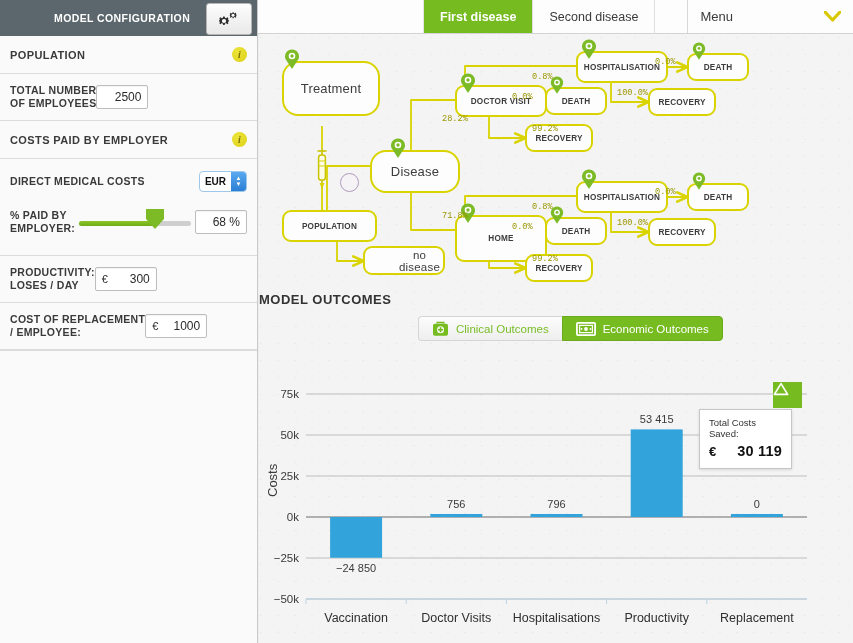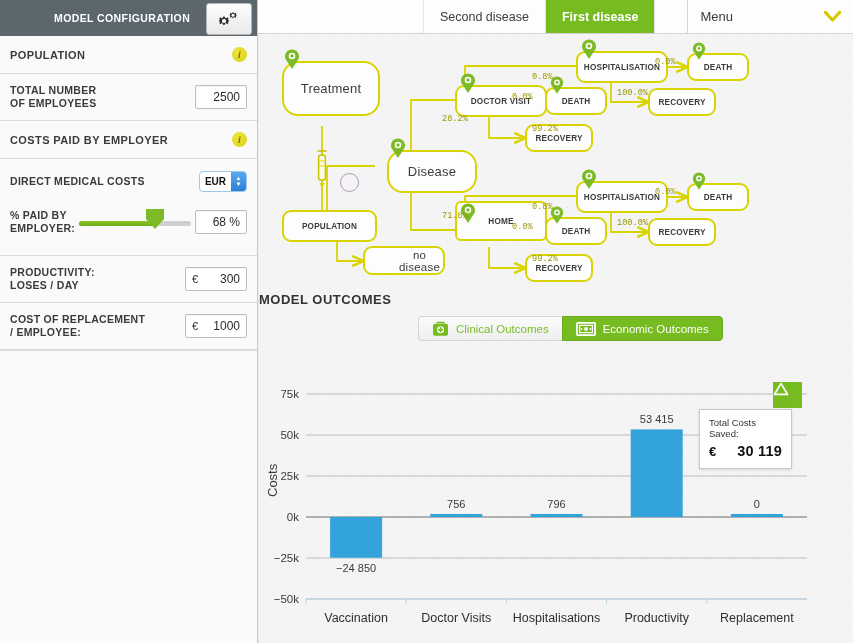--- a/index.html
+++ b/index.html
@@ -36,21 +36,21 @@
   .sect.hdr{height:38px;display:flex;align-items:center;justify-content:space-between;}
   .sect.hdr .lbl{font-size:11px;font-weight:bold;color:#3a3a3a;letter-spacing:.4px;}
   .info-i{
     width:15px;height:15px;border-radius:50%;
     background:radial-gradient(circle at 35% 30%,#ece43a,#ddd015);
     color:#7a7200;font-size:10px;font-weight:bold;font-style:italic;
     display:flex;align-items:center;justify-content:center;cursor:pointer;
     font-family:"Liberation Serif",serif;
   }
   .sect.row{
-    min-height:47px;display:flex;align-items:center;justify-content:space-between;
+    min-height:47px;display:flex;align-items:center;justify-content:flex-start;
   }
   .sect .rlabel{font-size:10.5px;font-weight:bold;color:#3a3a3a;line-height:13px;letter-spacing:.3px;}
   .numbox{
     width:52px;height:24px;background:#fff;border:1px solid #bdbdbd;border-radius:2px;
     font-size:12px;color:#2a2a2a;display:flex;align-items:center;justify-content:flex-end;
     padding-right:6px;box-sizing:border-box;cursor:text;
     box-shadow:inset 0 1px 1px rgba(0,0,0,.05);
   }
   .curbox{
     width:62px;height:24px;background:#fff;border:1px solid #bdbdbd;border-radius:2px;
@@ -262,22 +262,22 @@
         <span class="sym">€</span>
         <span>1000</span>
       </div>
     </div>
 
     <div style="height:1px;background:#dcdcdc;"></div>
   </div>
 
   <div id="topbar">
     <div class="tbspacer"></div>
+    <div class="ttab active">First disease</div>
     <div class="ttab inactive">Second disease</div>
-    <div class="ttab active">First disease</div>
     <div class="menu-btn">
       <span class="ml">Menu</span>
       <svg width="17" height="11" viewBox="0 0 17 11">
         <path d="M1 1 L8.5 9 L16 1" stroke="#d8c800" stroke-width="3.2" fill="none" stroke-linecap="round" stroke-linejoin="round"></path>
       </svg>
     </div>
   </div>
 
   <div id="main">
 
@@ -346,21 +346,21 @@
 
       <div class="node small" style="left:23px;top:176px;width:95px;height:32px;">
         <span class="ntx">POPULATION</span>
       </div>
       <div class="circ-badge" style="left:81px;top:139px;"></div>
 
       <div class="node" style="left:104px;top:212px;width:82px;height:29px;">
         <span class="ntx" style="font-size:11.5px;margin-left:31px;">no disease</span>
       </div>
 
-      <div class="node med big" style="left:128px;top:116px;width:90px;height:43px;">
+      <div class="node med big" style="left:111px;top:116px;width:90px;height:43px;">
         <span class="ntx">Disease</span>
       </div>
       <div class="pin" style="left:131px;top:103px;">
         <svg width="16" height="22" viewBox="0 0 16 22">
             <path d="M8 21 L1.5 11 A7 7 0 1 1 14.5 11 Z" fill="#7cbb26"></path>
             <circle cx="8" cy="8" r="3.3" fill="#fff"></circle>
             <circle cx="8" cy="8" r="1.7" fill="#7cbb26"></circle>
           </svg>
       </div>
 
@@ -368,21 +368,21 @@
         <span class="ntx">DOCTOR VISIT</span>
       </div>
       <div class="pin" style="left:201px;top:38px;">
         <svg width="16" height="22" viewBox="0 0 16 22">
             <path d="M8 21 L1.5 11 A7 7 0 1 1 14.5 11 Z" fill="#7cbb26"></path>
             <circle cx="8" cy="8" r="3.3" fill="#fff"></circle>
             <circle cx="8" cy="8" r="1.7" fill="#7cbb26"></circle>
           </svg>
       </div>
 
-      <div class="node small" style="left:196px;top:167px;width:92px;height:40px;border-radius:6px;">
+      <div class="node small" style="left:196px;top:181px;width:92px;height:47px;">
         <span class="ntx">HOME</span>
       </div>
       <div class="pin" style="left:201px;top:168px;">
         <svg width="16" height="22" viewBox="0 0 16 22">
             <path d="M8 21 L1.5 11 A7 7 0 1 1 14.5 11 Z" fill="#7cbb26"></path>
             <circle cx="8" cy="8" r="3.3" fill="#fff"></circle>
             <circle cx="8" cy="8" r="1.7" fill="#7cbb26"></circle>
           </svg>
       </div>
 

